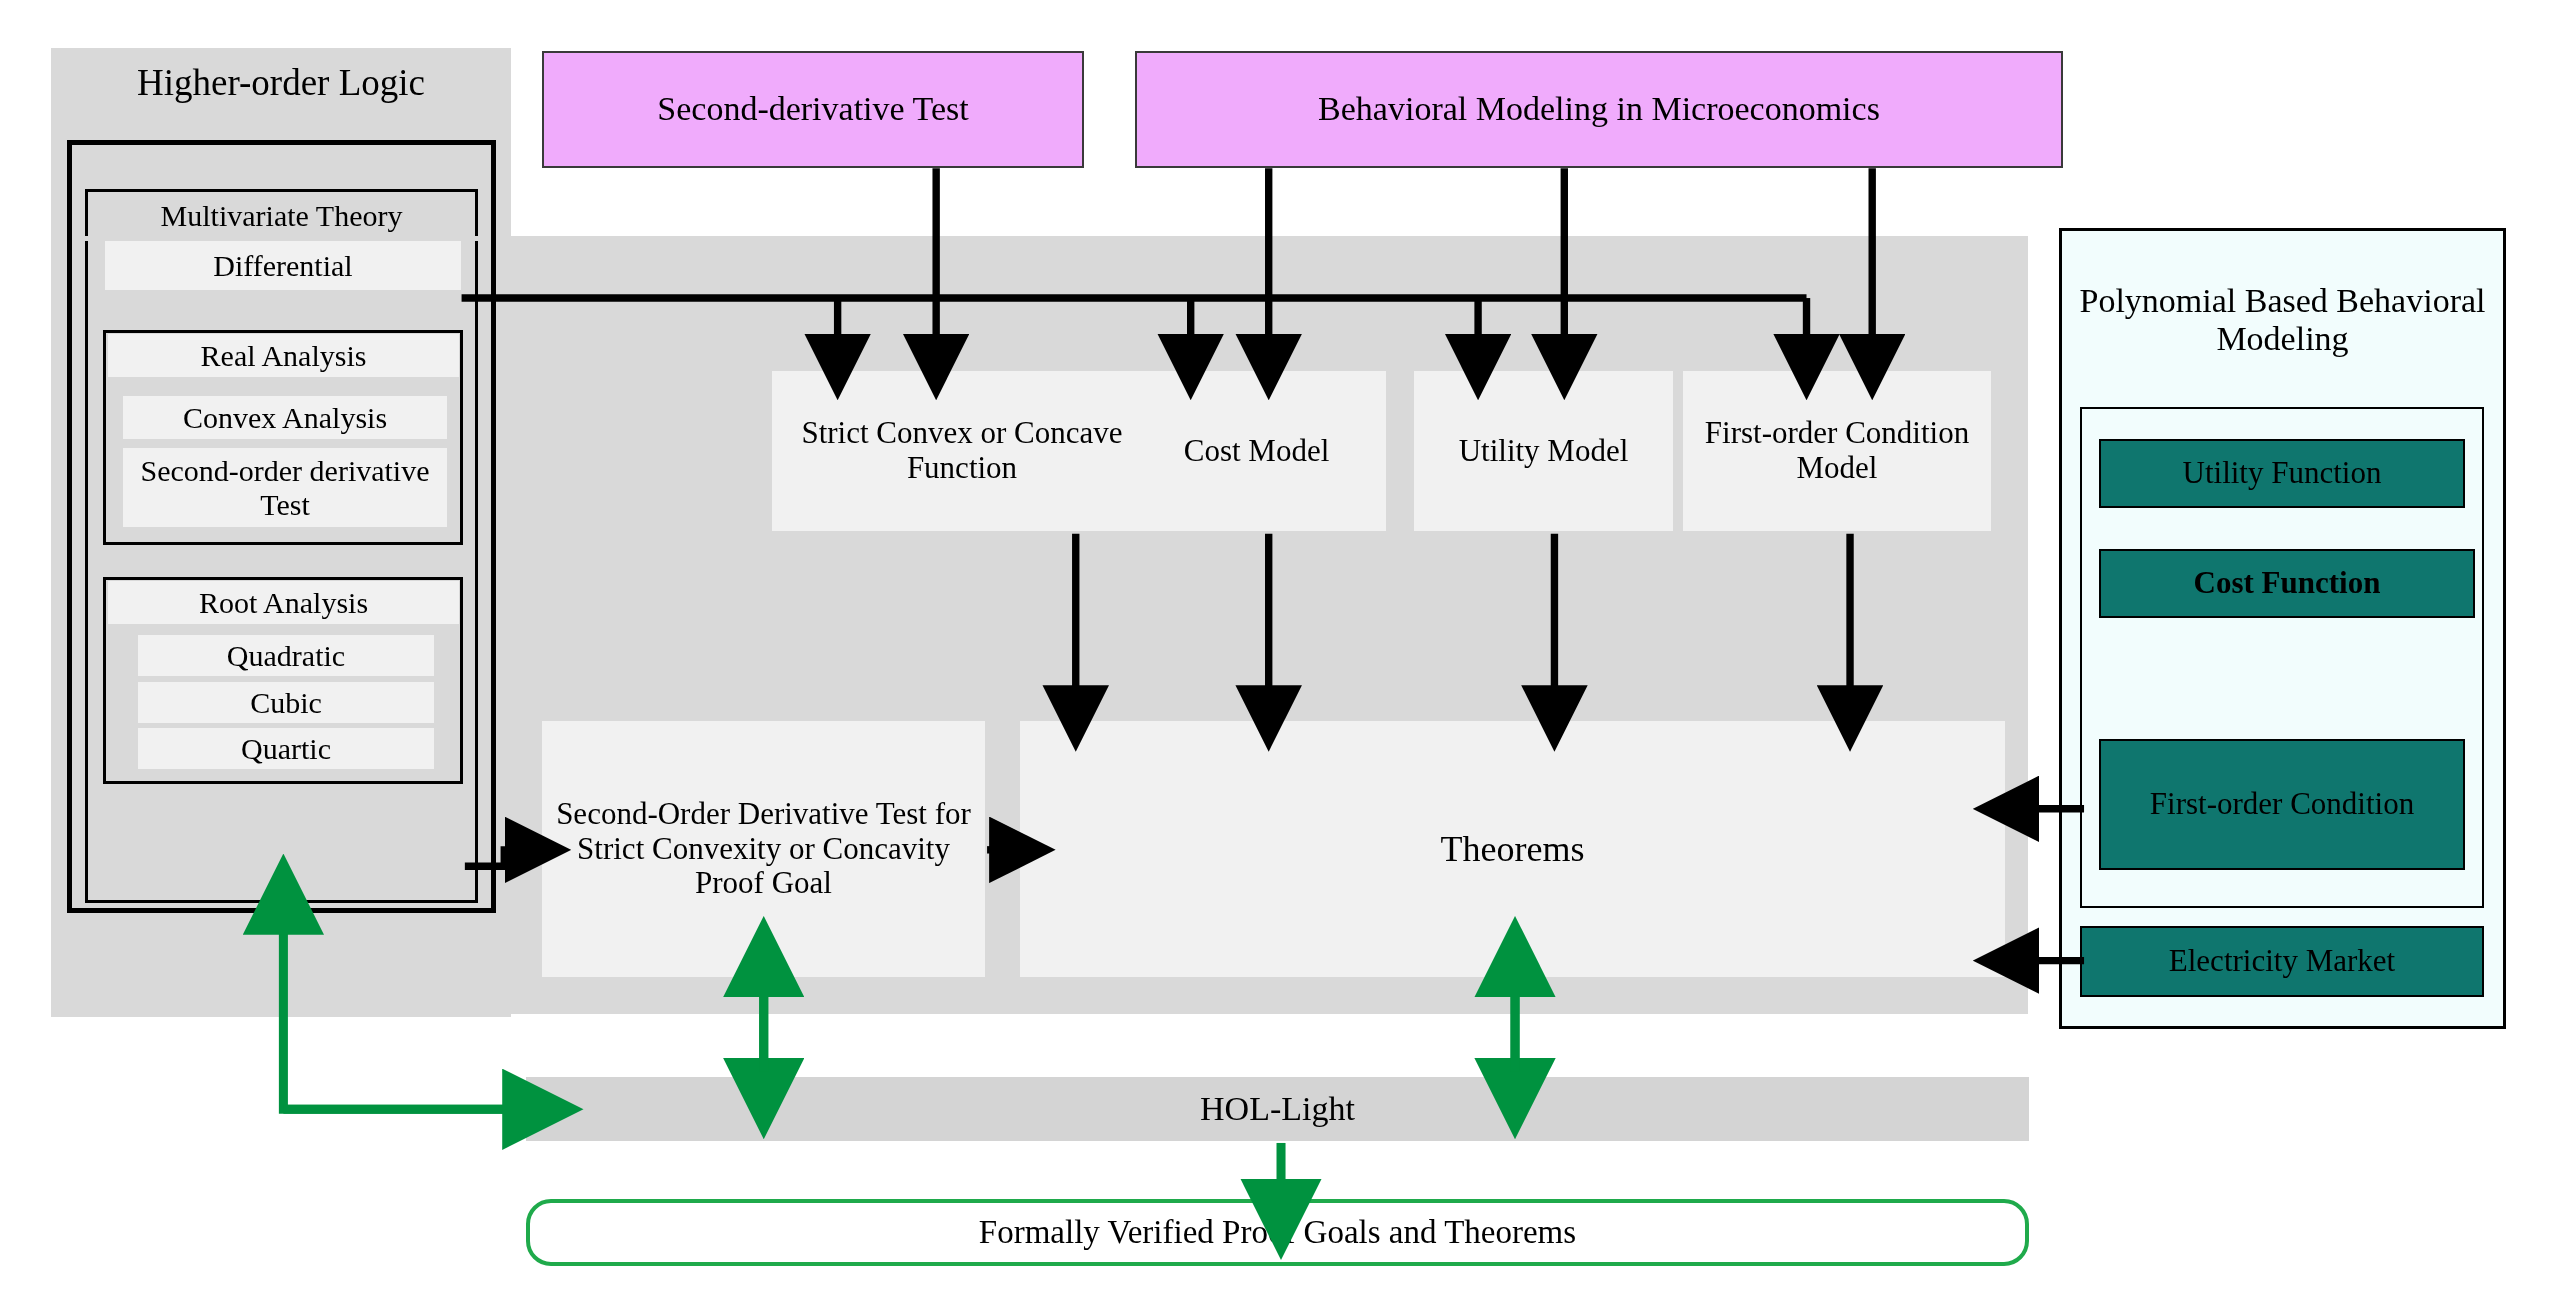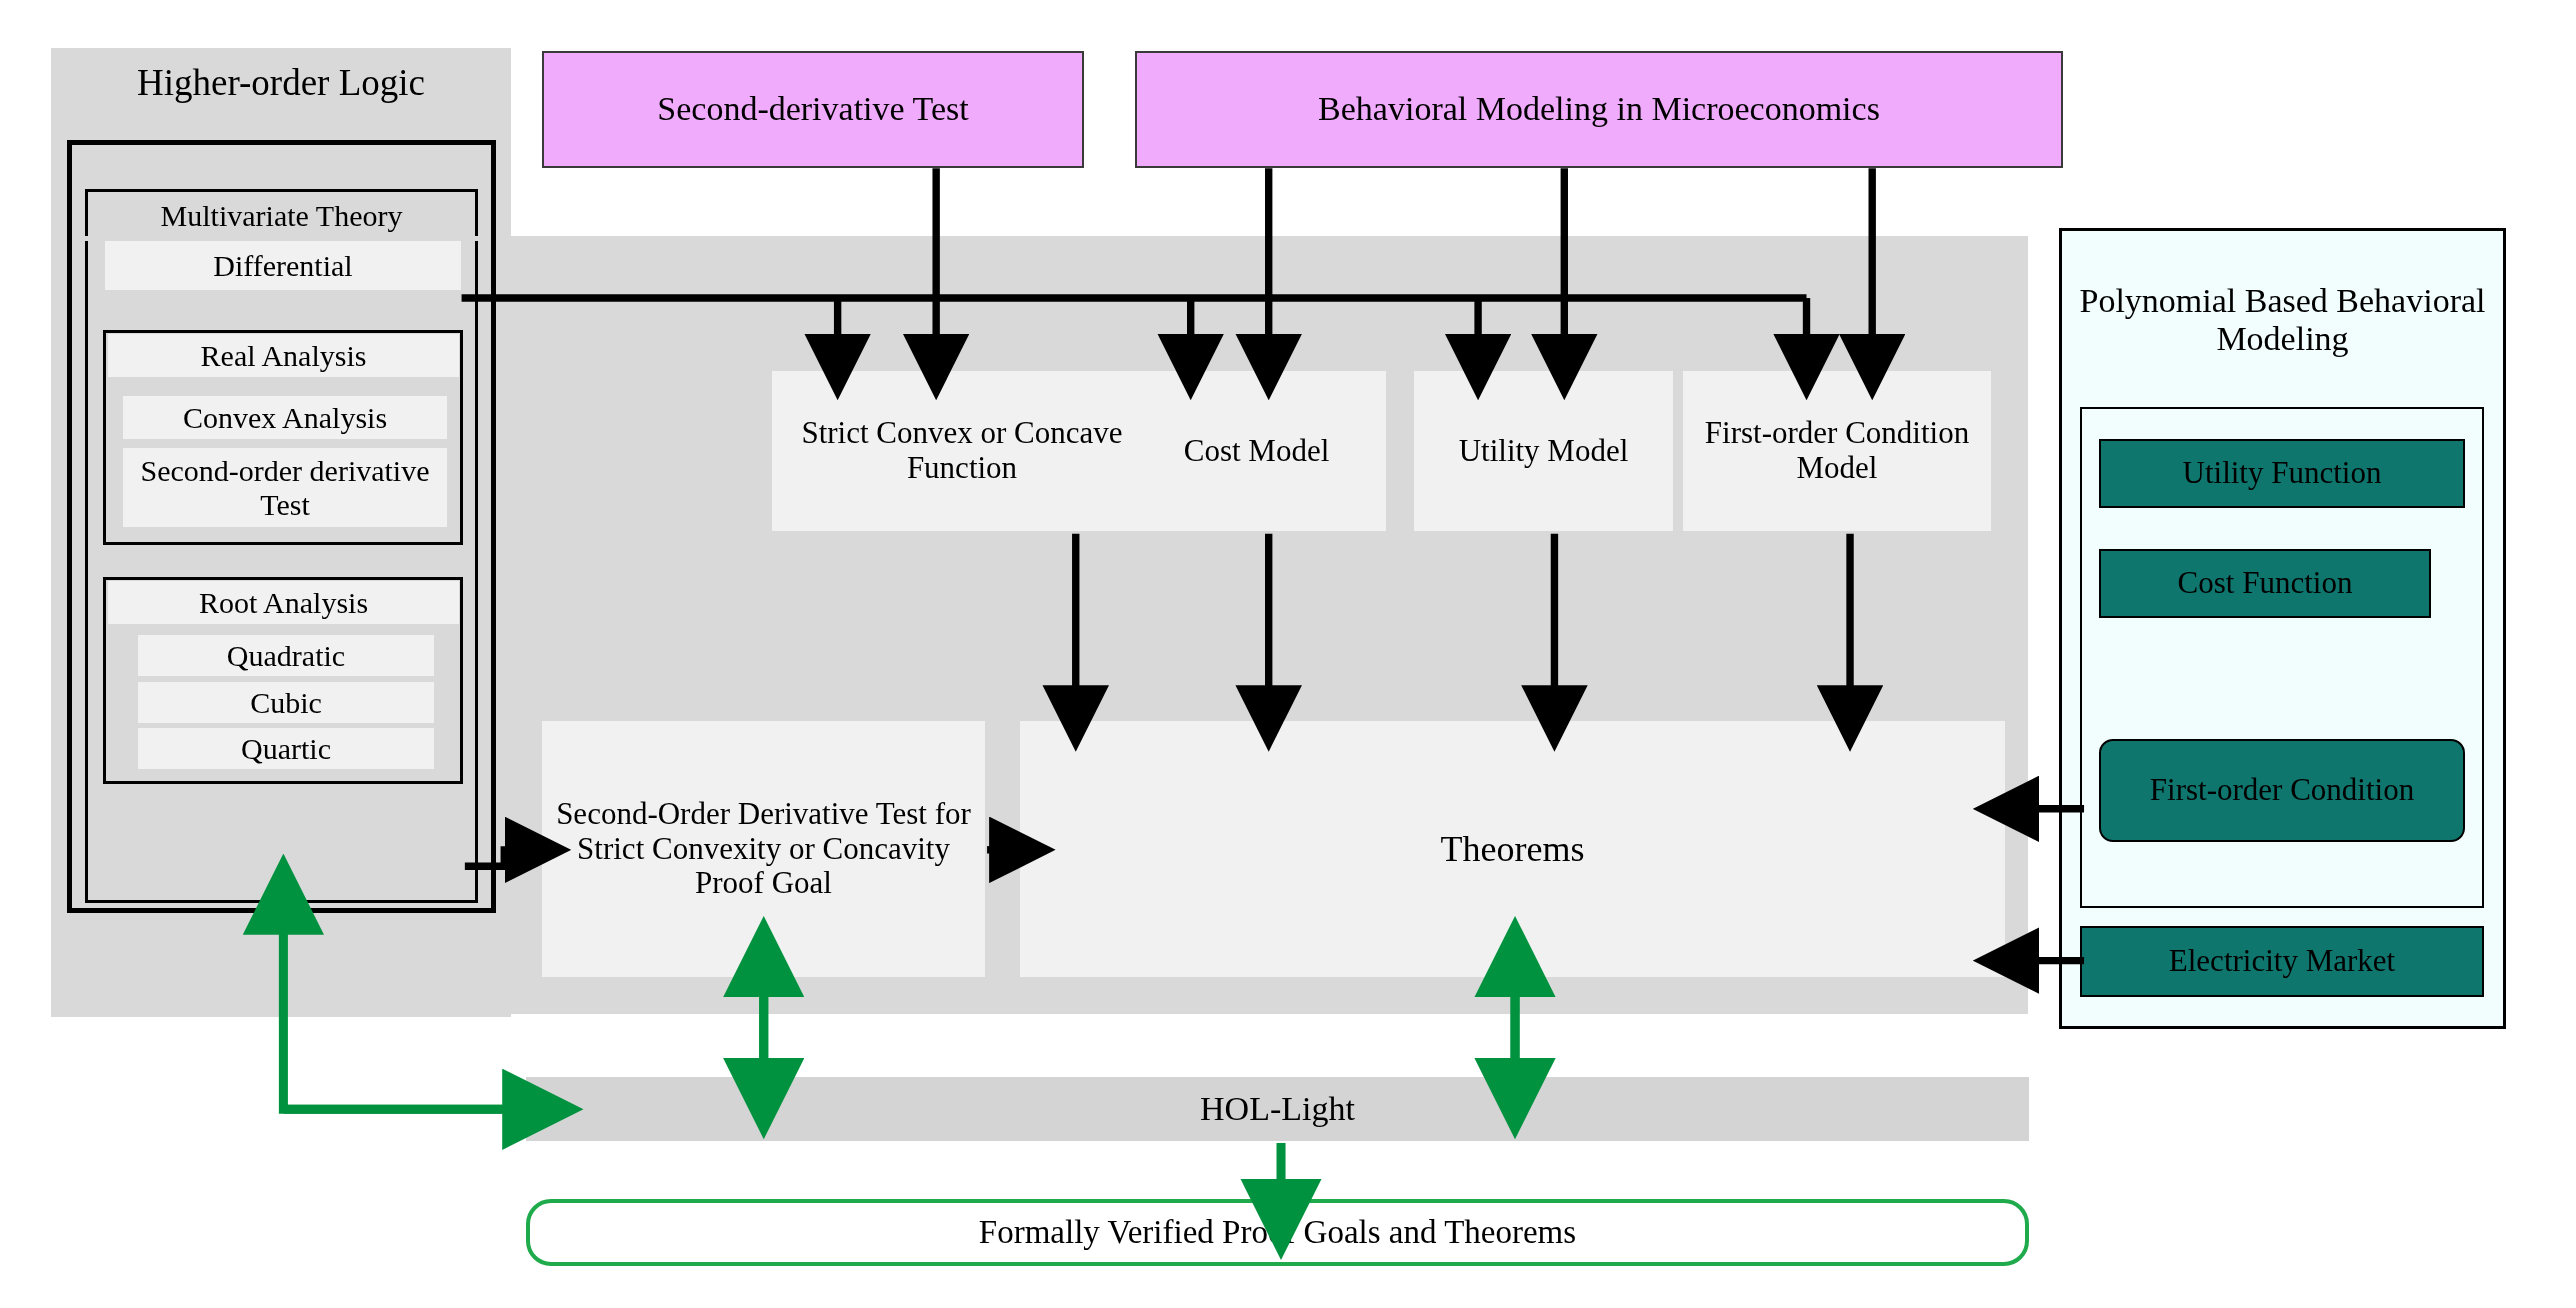--- a/index.html
+++ b/index.html
@@ -88,22 +88,22 @@
   <div class="abs ctr leaf" style="left:1414px;top:371px;width:259px;height:160px;font-size:31px;padding:0 10px;">Utility Model</div>
   <div class="abs ctr leaf" style="left:1683px;top:371px;width:308px;height:160px;font-size:31px;padding:0 10px;">First-order Condition Model</div>
 
   <div class="abs ctr leaf" style="left:542px;top:721px;width:443px;height:256px;font-size:31px;padding:0 13px;">Second-Order Derivative Test for Strict Convexity or Concavity Proof Goal</div>
   <div class="abs ctr leaf" style="left:1020px;top:721px;width:985px;height:256px;font-size:36px;">Theorems</div>
 
   <div class="abs panel-poly" style="left:2059px;top:228px;width:447px;height:801px;"></div>
   <div class="abs ctr" style="left:2069px;top:246px;width:427px;height:148px;font-size:34px;">Polynomial Based Behavioral Modeling</div>
   <div class="abs" style="left:2080px;top:407px;width:404px;height:501px;border:2.5px solid #000;"></div>
   <div class="abs ctr leafb" style="left:2099px;top:439px;width:366px;height:69px;font-size:31px;">Utility Function</div>
-  <div class="abs ctr leafb" style="left:2099px;top:549px;width:332px;height:69px;font-size:31px;">Cost Function</div>
-  <div class="abs ctr leafb" style="left:2099px;top:739px;width:366px;height:103px;font-size:31px;border-radius:14px;">First-order Condition</div>
+  <div class="abs ctr leafb" style="left:2099px;top:549px;width:376px;height:69px;font-size:31px;font-weight:bold;">Cost Function</div>
+  <div class="abs ctr leafb" style="left:2099px;top:739px;width:366px;height:131px;font-size:31px;">First-order Condition</div>
   <div class="abs ctr leafb" style="left:2080px;top:926px;width:404px;height:71px;font-size:31px;">Electricity Market</div>
 
   <div class="abs ctr hol-bar" style="left:526px;top:1077px;width:1503px;height:64px;font-size:34px;">HOL-Light</div>
 
   <div class="abs ctr greenbox" style="left:526px;top:1199px;width:1503px;height:67px;font-size:33px;border-radius:25px;">Formally Verified Proof Goals and Theorems</div>
 
   <svg class="overlay" viewBox="0 0 3137 1593" xmlns="http://www.w3.org/2000/svg">
     <defs>
       <marker id="abk" markerWidth="9" markerHeight="9" refX="1.5" refY="4.5" orient="auto" markerUnits="strokeWidth">
         <path d="M0,0 L9,4.5 L0,9 z" fill="#000000"></path>

